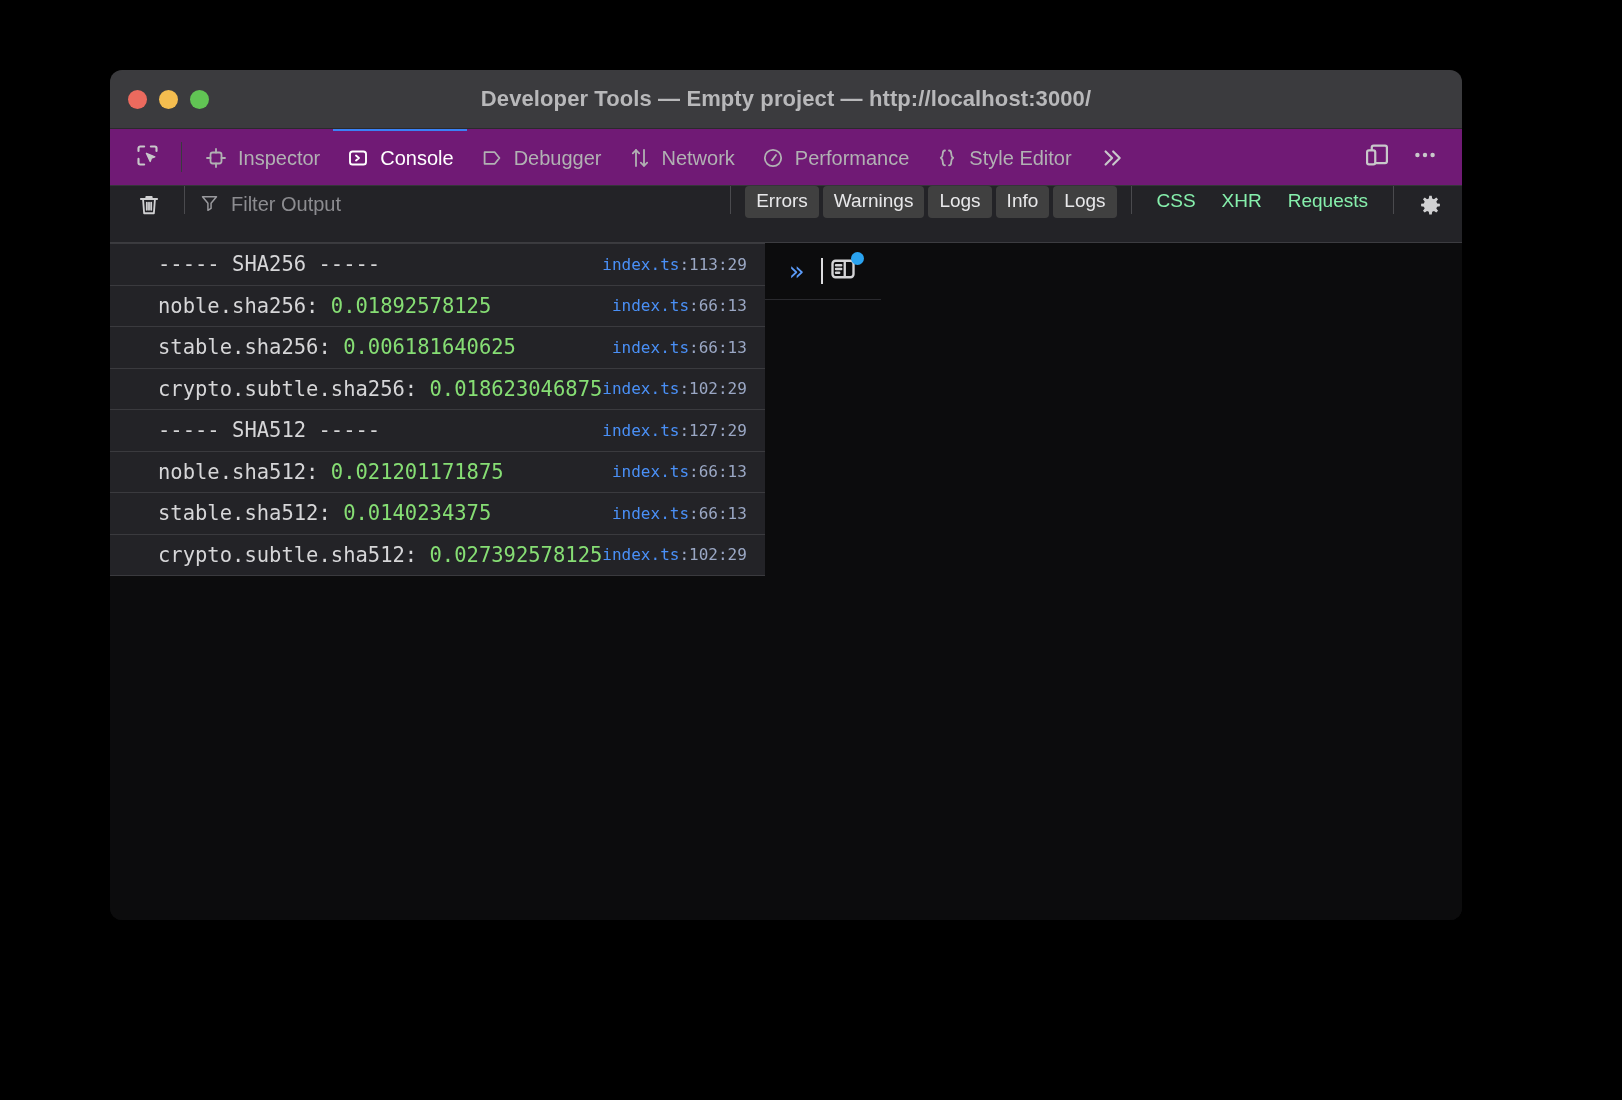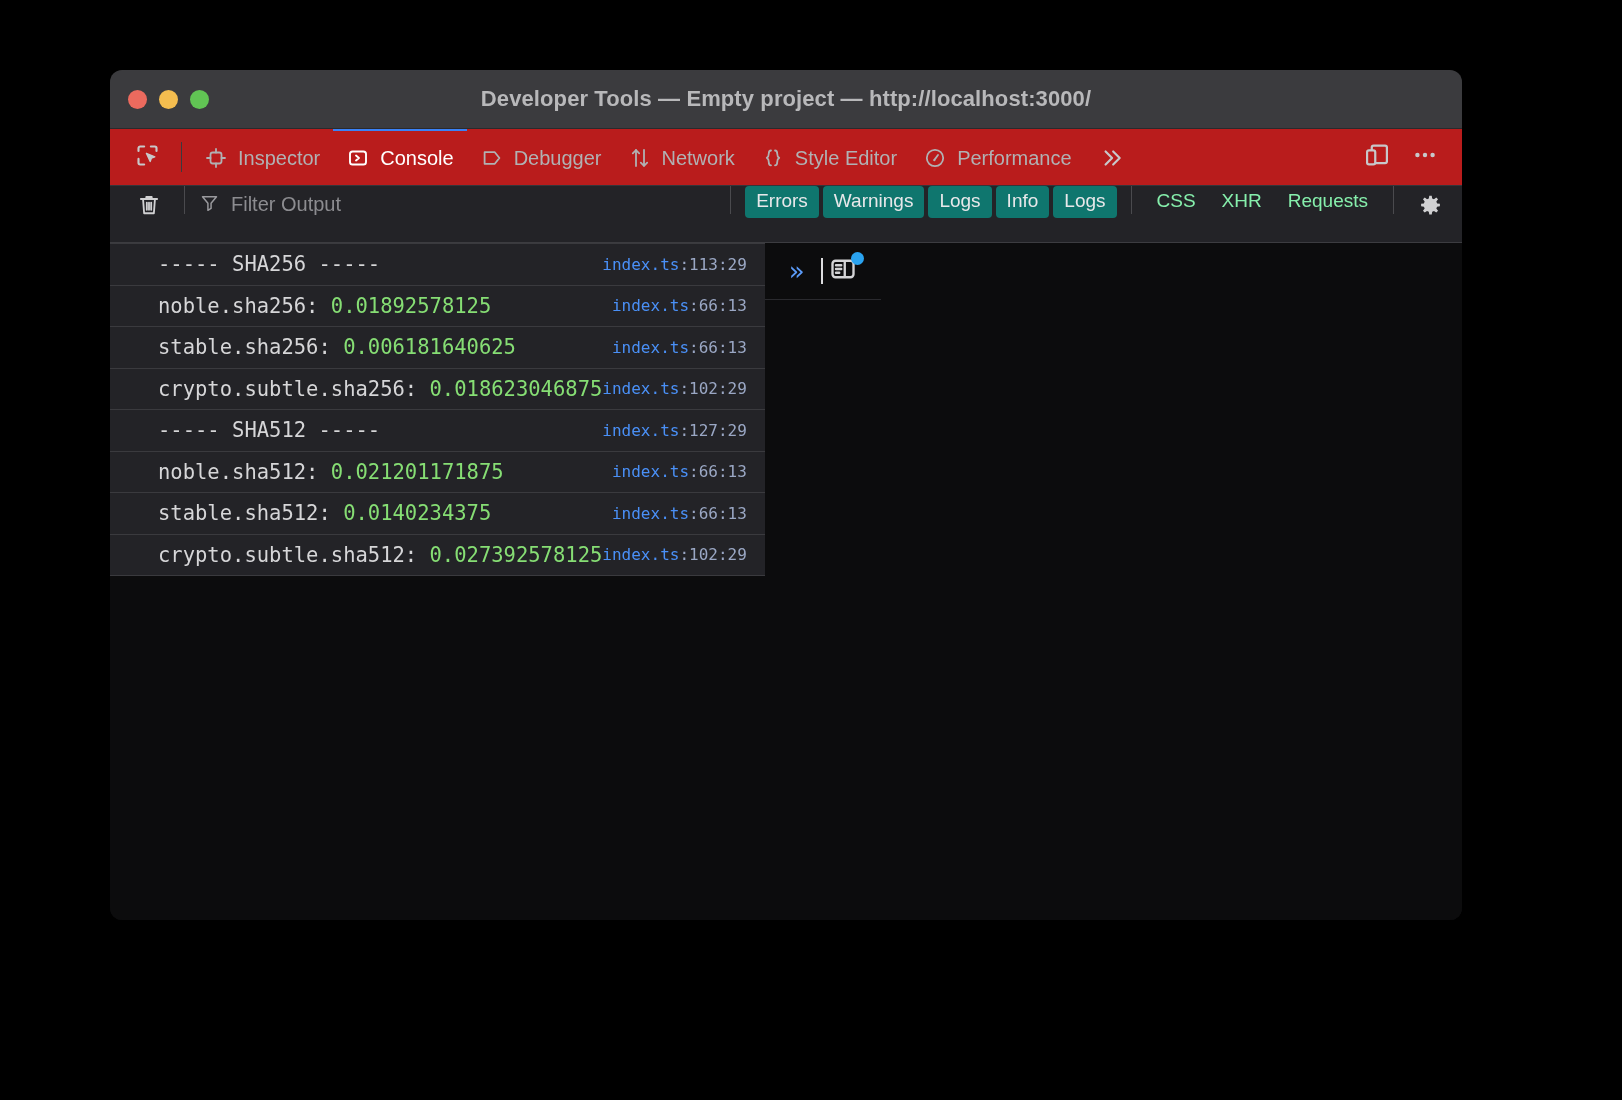--- a/index.html
+++ b/index.html
@@ -61,21 +61,21 @@
     font-size: 22px;
     font-weight: bold;
     color: #b8b8ba;
     letter-spacing: 0.1px;
     pointer-events: none;
   }
 
   
   .tabbar {
     height: 56px;
-    background: #b91c1c;
+    background: #701a75;
     border-bottom: 1px solid #35353a;
     display: flex;
     align-items: stretch;
     flex: none;
     padding-left: 12px;
     text-align: right;
   }
   .picker-btn {
     display: flex;
     align-items: center;
@@ -167,21 +167,21 @@
   .filter-input::placeholder { color: #8c8c90; }
   .filter-pills { display: flex; align-items: center; gap: 4px; }
   .pill {
     font-size: 19px;
     color: #e8e8ea;
     padding: 4px 11px 6px;
     border-radius: 4px;
     cursor: pointer;
     white-space: nowrap;
   }
-  .pill.on { background: #0f766e; }
+  .pill.on { background: #404040; }
   .pill.off { background: transparent; color: #86efac; }
   .gear-btn {
     width: 44px; height: 44px;
     display: flex; align-items: center; justify-content: center;
     cursor: pointer;
   }
 
   
   .console-body {
     flex: 1;
@@ -317,36 +317,36 @@
             <path d="M8 20V4M8 4L4.8 7.4M8 4l3.2 3.4"></path>
             <path d="M16 4v16M16 20l3.2-3.4M16 20l-3.2-3.4"></path>
           </svg>
         </span>
         <span>Network</span>
       </div>
 
       <div class="tab">
         <span class="glyph">
           <svg width="24" height="24" viewBox="0 0 24 24" fill="none" stroke="#b1b1b3" stroke-width="1.8" stroke-linecap="round" stroke-linejoin="round">
-            <path d="M10 4.5c-2 0-2.2 1.3-2.2 3.1S7.4 11 5.8 11.9c1.6.9 2 2.5 2 4.3s.2 3.1 2.2 3.1"></path>
-            <path d="M14 4.5c2 0 2.2 1.3 2.2 3.1s.4 3.4 2 4.3c-1.6.9-2 2.5-2 4.3s-.2 3.1-2.2 3.1"></path>
-          </svg>
-        </span>
-        <span>Style Editor</span>
-      </div>
-
-      <div class="tab">
-        <span class="glyph">
-          <svg width="24" height="24" viewBox="0 0 24 24" fill="none" stroke="#b1b1b3" stroke-width="1.8" stroke-linecap="round" stroke-linejoin="round">
             <circle cx="12" cy="12" r="8.2"></circle>
             <path d="M15 9l-3.4 4.6"></path>
             <circle cx="11.3" cy="14.2" r="1.1" fill="#b1b1b3" stroke="none"></circle>
           </svg>
         </span>
         <span>Performance</span>
+      </div>
+
+      <div class="tab">
+        <span class="glyph">
+          <svg width="24" height="24" viewBox="0 0 24 24" fill="none" stroke="#b1b1b3" stroke-width="1.8" stroke-linecap="round" stroke-linejoin="round">
+            <path d="M10 4.5c-2 0-2.2 1.3-2.2 3.1S7.4 11 5.8 11.9c1.6.9 2 2.5 2 4.3s.2 3.1 2.2 3.1"></path>
+            <path d="M14 4.5c2 0 2.2 1.3 2.2 3.1s.4 3.4 2 4.3c-1.6.9-2 2.5-2 4.3s-.2 3.1-2.2 3.1"></path>
+          </svg>
+        </span>
+        <span>Style Editor</span>
       </div>
 
       <div class="tab">
         <span class="glyph">
           <svg width="26" height="26" viewBox="0 0 24 24" fill="none" stroke="#c8c8ca" stroke-width="2" stroke-linecap="round" stroke-linejoin="round">
             <path d="M7 6l6 6-6 6M14 6l6 6-6 6"></path>
           </svg>
         </span>
       </div>
     </div>

